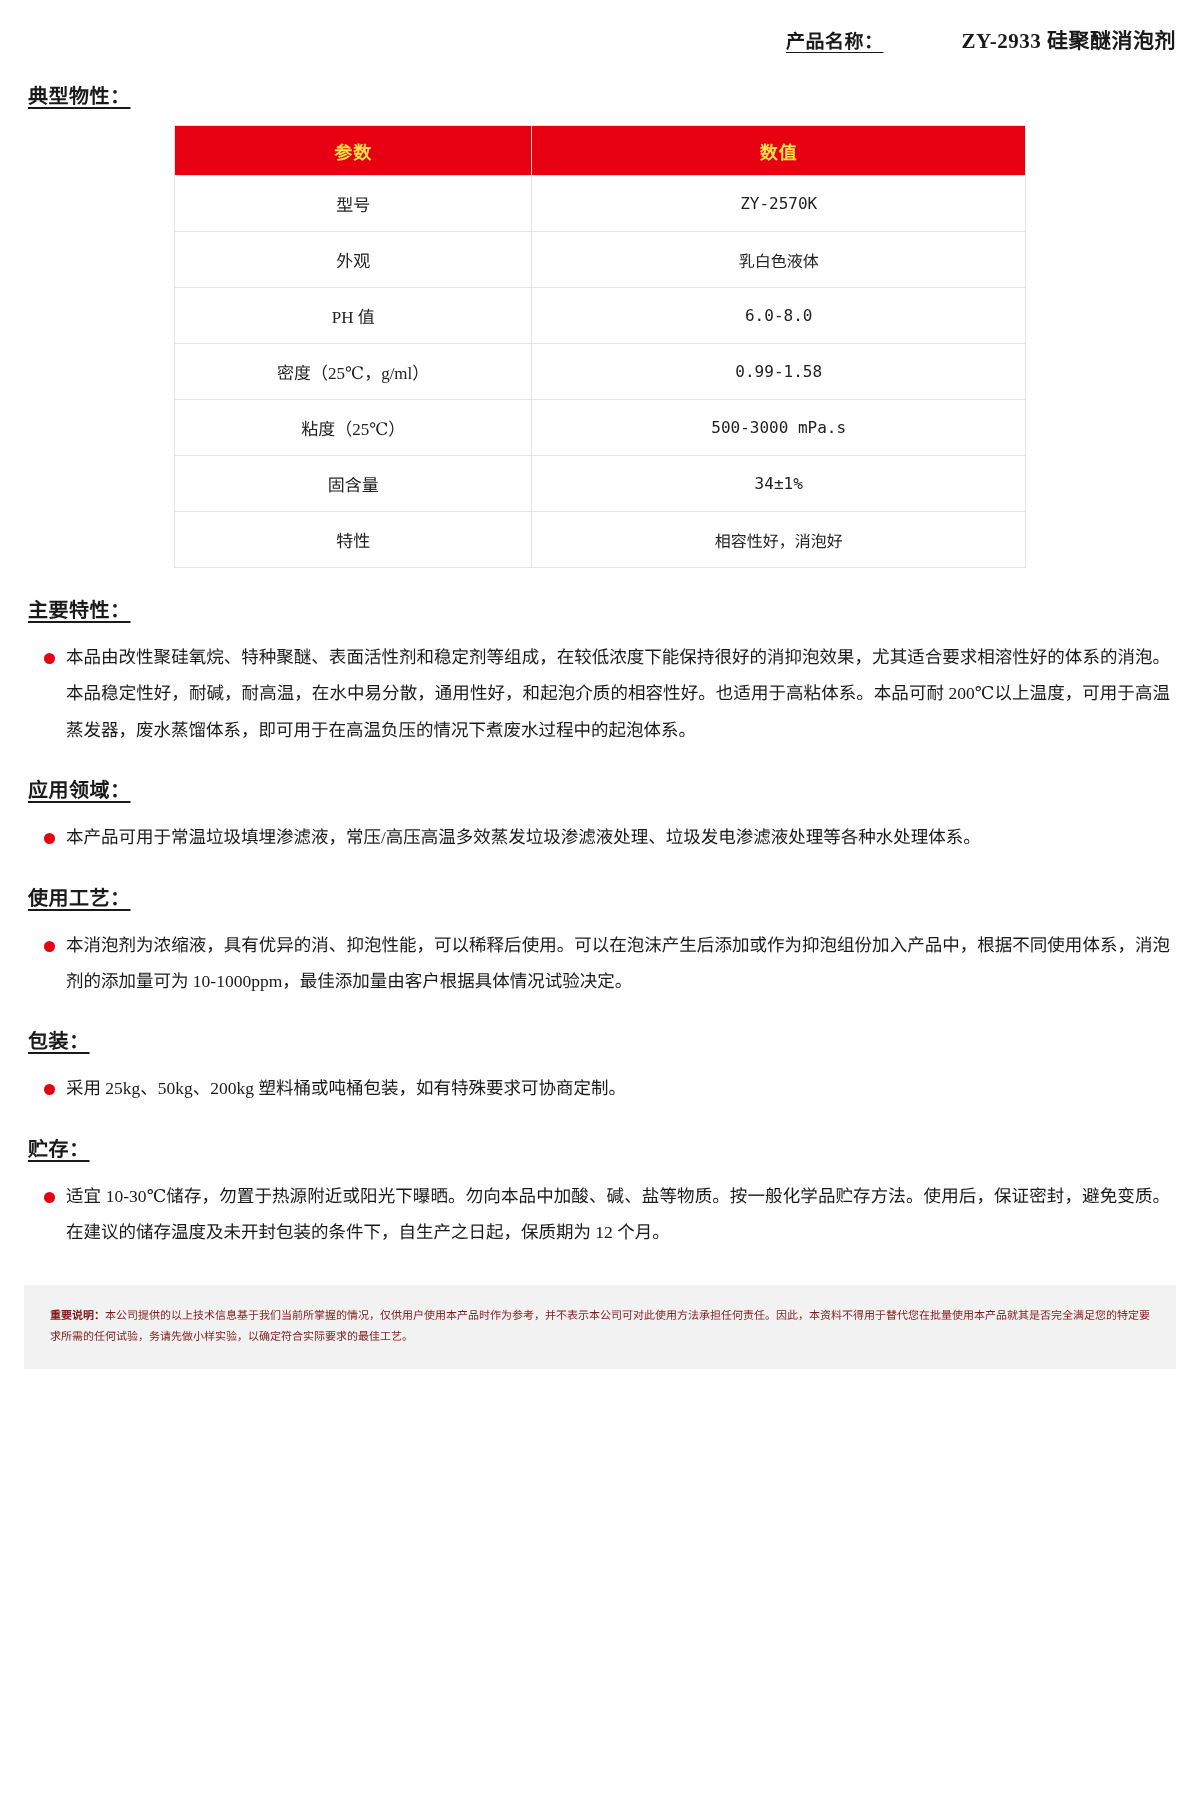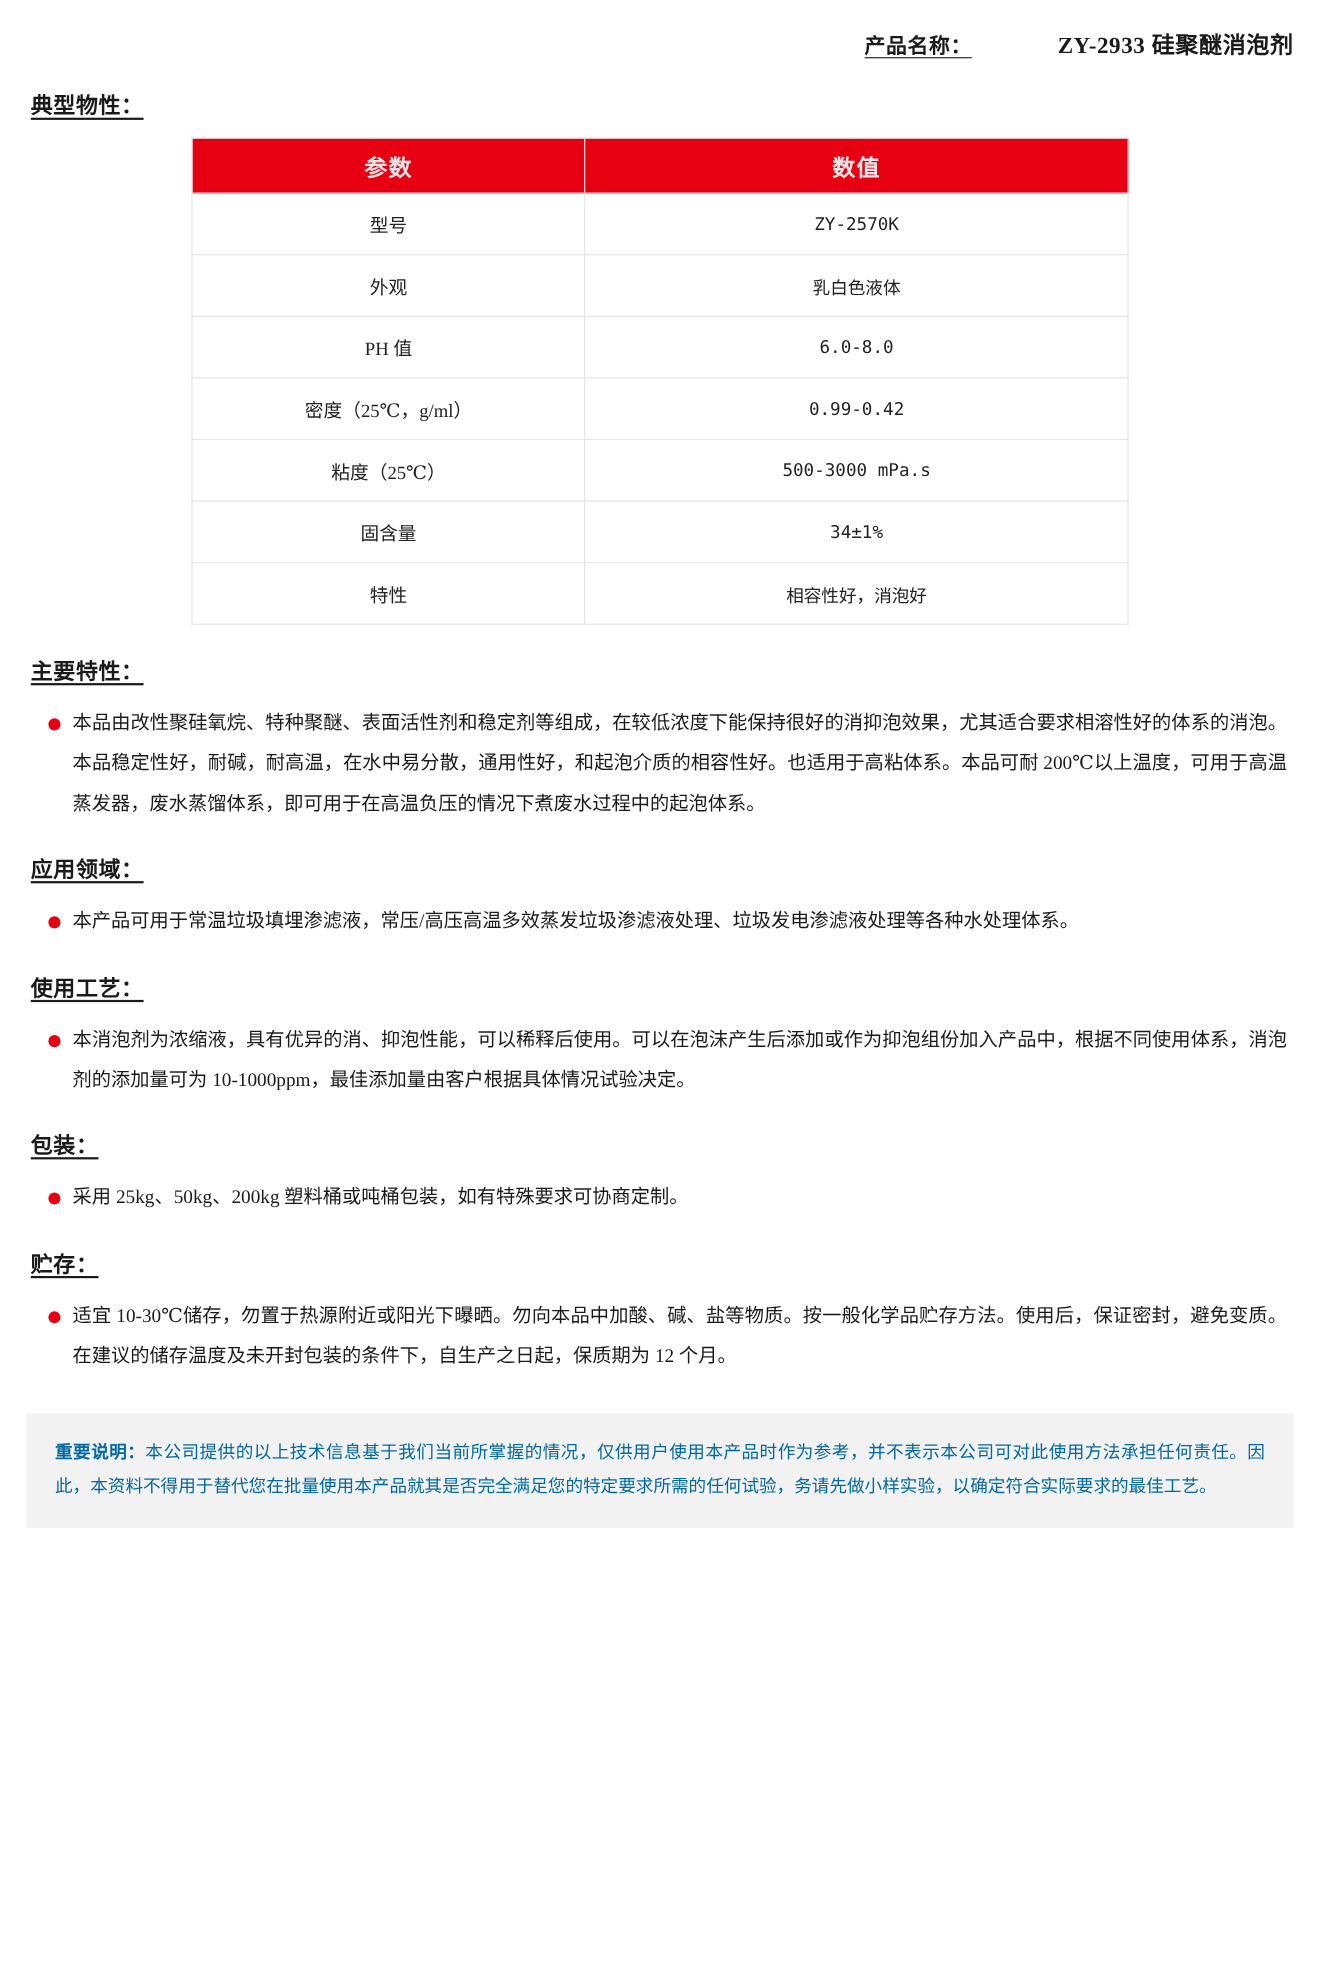--- a/index.html
+++ b/index.html
@@ -63,22 +63,22 @@
     justify-content: center;
     margin: 10px 0 6px 0;
   }
   table.props {
     border-collapse: collapse;
     width: 852px;
     table-layout: fixed;
   }
   table.props th {
     background: #e60012;
-    color: #e5e5e5;
-    font-size: 21px;
+    color: #fde047;
+    font-size: 18px;
     font-weight: bold;
     height: 47px;
     border: 1px solid #e0e0e0;
     letter-spacing: 1px;
   }
   table.props td {
     border: 1px solid #e4e4e4;
     height: 53px;
     font-size: 17px;
     text-align: center;
@@ -119,23 +119,23 @@
     height: 11px;
     background: #e60012;
     border-radius: 50%;
   }
 
   
   .note {
     margin-top: 34px;
     background: #f2f2f2;
     padding: 20px 26px 22px 26px;
-    font-size: 16px;
+    font-size: 11px;
     line-height: 1.95;
-    color: #0369a1;
+    color: #7f1d1d;
     text-align: justify;
   }
   .note b { font-weight: bold; }
 </style>
 </head>
 <body>
 
 <div class="page">
 
   <div class="title-row">
@@ -165,21 +165,21 @@
         <tr>
           <td>外观</td>
           <td class="val cjk">乳白色液体</td>
         </tr>
         <tr>
           <td>PH 值</td>
           <td class="val">6.0-8.0</td>
         </tr>
         <tr>
           <td>密度（25℃，g/ml）</td>
-          <td class="val">0.99-0.42</td>
+          <td class="val">0.99-1.58</td>
         </tr>
         <tr>
           <td>粘度（25℃）</td>
           <td class="val">500-3000 mPa.s</td>
         </tr>
         <tr>
           <td>固含量</td>
           <td class="val">34±1%</td>
         </tr>
         <tr>

